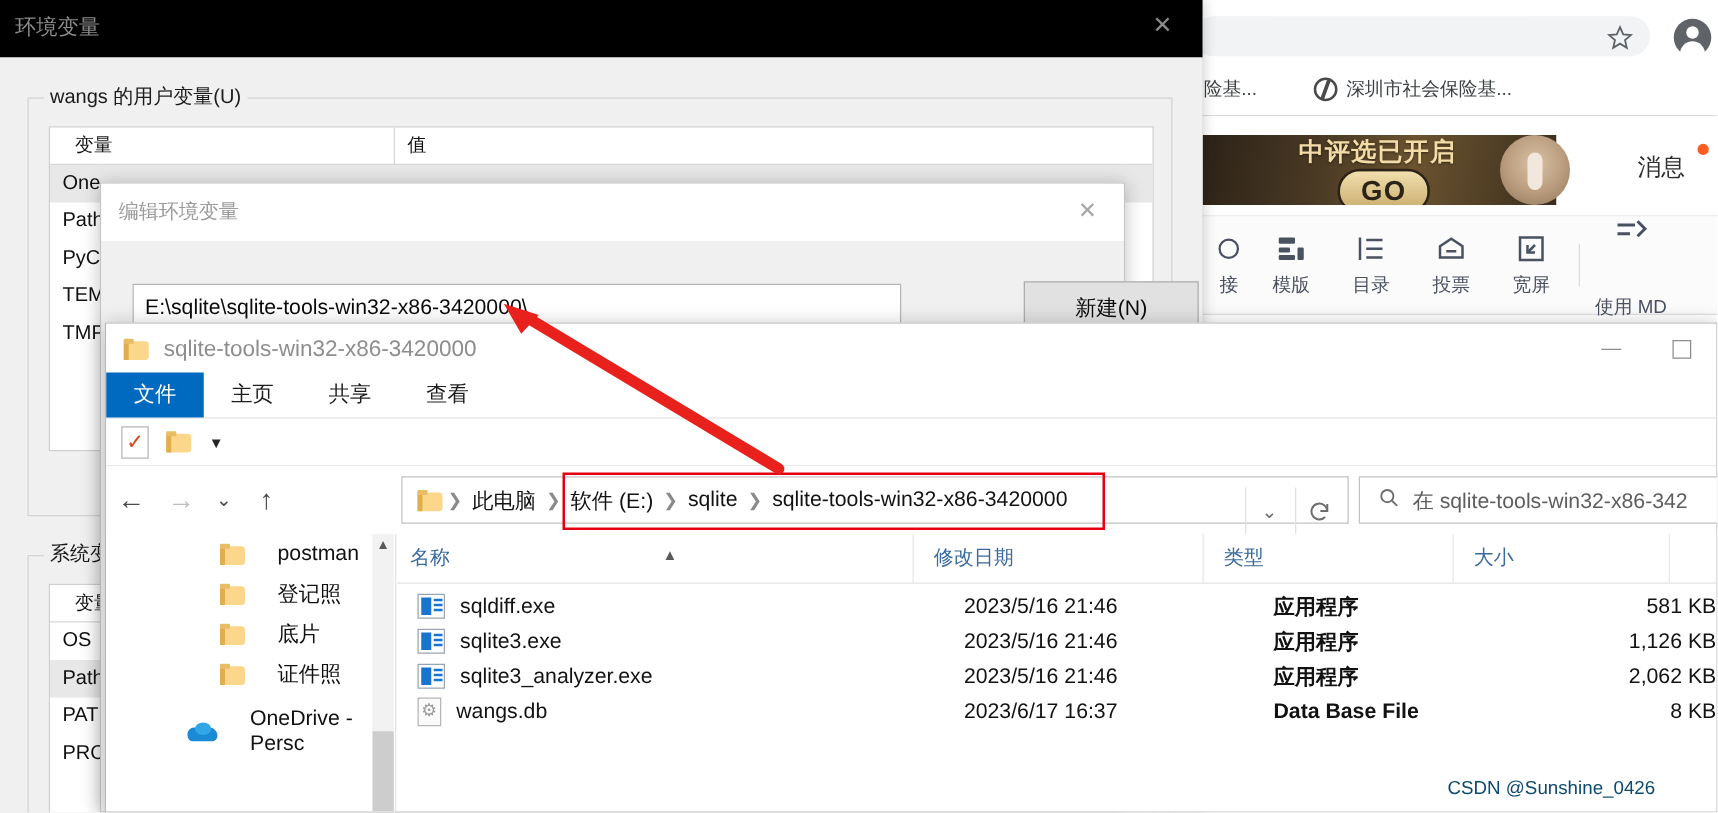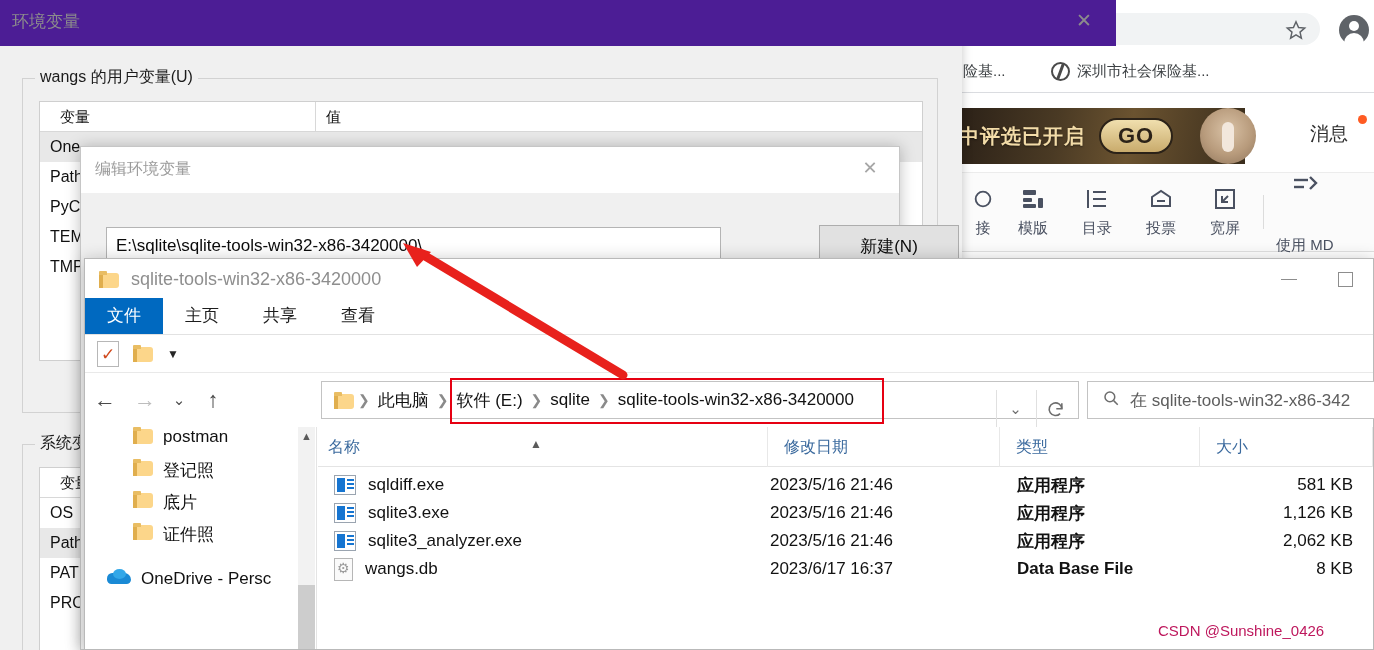--- a/index.html
+++ b/index.html
@@ -55,21 +55,21 @@
     content:""; position:absolute; left:6px; top:-1px; width:3px; height:17px;
     background:#4a4a4a; border-radius: 2px; transform: rotate(20deg);
   }
   .bm-clip { overflow: hidden; }
 
   
   .br-page { position: absolute; left: 0; top: 93px; width: 419px; height: 557px; background: #ffffff; }
   .promo-bar {
     position: absolute; left: 0; top: 15px; width: 290px; height: 56px;
     background: linear-gradient(100deg,#2a2017 0%,#4a3a24 35%,#6b5330 60%,#3a2d1c 100%);
-    display: flex; align-items: center; overflow: hidden;
+    display: flex; align-items: center; overflow: hidden; flex-direction: column;
   }
   .promo-text {
     font-size: 20px; font-weight: bold; color: #f3dca8; letter-spacing: 1px;
     margin-left: 4px; white-space: nowrap;
     text-shadow: 0 1px 2px rgba(0,0,0,.5);
   }
   .promo-go {
     margin-left: 14px; width: 74px; height: 36px; border-radius: 18px;
     background: linear-gradient(180deg,#f0dfae,#c9ab6c);
     border: 2px solid #2b2218;
@@ -107,22 +107,22 @@
   .tool-sep { width:1px; height: 34px; background:#dcdcdc; margin: 0 6px; flex:none; }
   .tool-partial { font-size: 15px; color:#4a5161; white-space: nowrap; }
 
   
   .envdlg {
     position: absolute; left: 0; top: 0; width: 962px; height: 650px;
     background: #f0f0f0; border: 1px solid #c8c8c8; border-top: none; border-left: none;
     box-shadow: 0 0 10px rgba(0,0,0,.22);
   }
   .envdlg-title {
-    position: absolute; left: 0; top: 0; width: 1116px; height: 46px;
-    background: #4c1d95;
+    position: absolute; left: 0; top: 0; width: 962px; height: 46px;
+    background: #000000;
   }
   .envdlg-title .t {
     position: absolute; left: 12px; top: 10px; font-size: 17px; color: #8c8c8c;
   }
   .envdlg-close {
     position: absolute; right: 8px; top: 0; width: 48px; height: 40px;
     display: flex; align-items: center; justify-content: center;
     color: #8c8c8c; font-size: 19px;
   }
   .envdlg-body { position: absolute; left: 0; top: 46px; width: 962px; height: 604px; background:#f0f0f0; }
@@ -260,70 +260,70 @@
     display: flex; align-items: center; gap: 10px; padding-left: 14px;
     font-size: 17px; color: #5e5e5e; overflow: hidden;
   }
 
   .exp-main { position: absolute; left: 0; top: 168px; width: 1288px; height: 222px; background: #ffffff; }
   .navpane {
     position: absolute; left: 0; top: 0; width: 232px; height: 222px;
     background: #ffffff; border-right: 1px solid #e4e4e4; overflow: hidden;
   }
   .np-item {
-    height: 32px; display: flex; align-items: flex-start; gap: 10px;
-    font-size: 17px; color: #111; padding-left: 48px;
+    height: 32px; display: flex; align-items: center; gap: 26px;
+    font-size: 17px; color: #111; padding-left: 48px; margin-left: 43px;
   }
   .np-item.cloud { padding-left: 22px; }
   .np-scroll {
     position: absolute; right: 1px; top: 0; width: 17px; height: 222px; background: #f2f2f2;
   }
   .np-scroll-up { height: 18px; display:flex; align-items:center; justify-content:center; color:#5a5a5a; font-size: 11px; }
   .np-thumb { position: absolute; left: 0; top: 158px; width: 17px; height: 64px; background: #cdcdcd; }
 
   .filepane { position: absolute; left: 233px; top: 0; width: 1055px; height: 222px; background: #ffffff; }
   .col-head {
     position: absolute; left: 0; top: 0; width: 1055px; height: 40px;
     border-bottom: 1px solid #e4e4e4; display: flex; align-items: center;
     font-size: 16px; color: #3b6a9e;
   }
   .ch { height: 40px; line-height: 40px; border-right: 1px solid #e8e8e8; padding-left: 16px; }
-  .ch-name { width: 450px; position: relative; padding-left: 10px; }
+  .ch-name { width: 413px; position: relative; padding-left: 10px; }
   .ch-date { width: 232px; }
   .ch-type { width: 200px; }
   .ch-size { width: 173px; }
   .sort-arrow {
     position: absolute; left: 212px; top: -3px; font-size: 12px; color: #5a5a5a;
   }
   .frow { height: 28px; display: flex; align-items: center; font-size: 17px; color: #121212; gap: 44px; }
   .fc-name { width: 450px; display: flex; align-items: center; gap: 12px; padding-left: 16px; }
   .fc-date { width: 232px; padding-left: 16px; }
   .fc-type { width: 200px; padding-left: 16px; font-weight: bold; }
-  .fc-size { width: 173px; padding-right: 20px; text-align: right; }
+  .fc-size { width: 173px; text-align: right; }
   .filerows { position: absolute; left: 0; top: 44px; width: 1055px; }
 
   .ico-exe {
     width: 22px; height: 20px; border: 1px solid #9aa4b0; background: #fff; position: relative; flex: none;
   }
   .ico-exe::before {
     content:""; position:absolute; left:2px; top:2px; width: 8px; height: 14px; background:#1675d1;
   }
   .ico-exe::after {
     content:""; position:absolute; left: 12px; top: 3px; width: 7px; height: 2px; background:#1675d1;
     box-shadow: 0 4px 0 #1675d1, 0 8px 0 #1675d1;
   }
   .ico-db {
     width: 19px; height: 23px; border: 1px solid #b6b6b6; background: #fafafa; position: relative; flex: none;
   }
   .ico-db::after {
     content:"\2699"; position:absolute; left: 2px; top: 1px; font-size: 14px; color: #9b9b9b;
   }
 
   .watermark {
-    position: absolute; left: 1158px; top: 622px; font-size: 15px; color: #be185d;
+    position: absolute; left: 1158px; top: 622px; font-size: 15px; color: #0c4a6e;
   }
 
   
   .folder { width: 20px; height: 17px; position: relative; flex: none; display:inline-block; }
   .folder .fb { position:absolute; left:0; top:2px; width: 20px; height: 15px; background: #fcd68a; border-radius: 1px 3px 3px 1px; }
   .folder .ft { position:absolute; left:0; top:0; width: 8px; height: 4px; background: #e9bd63; border-radius: 1px 1px 0 0; }
   .folder .fs { position:absolute; left:0; top:2px; width: 4px; height: 15px; background: #e0ae4d; }
 
   .onedrive-ico {
     width: 24px; height: 15px; position: relative; flex: none;

